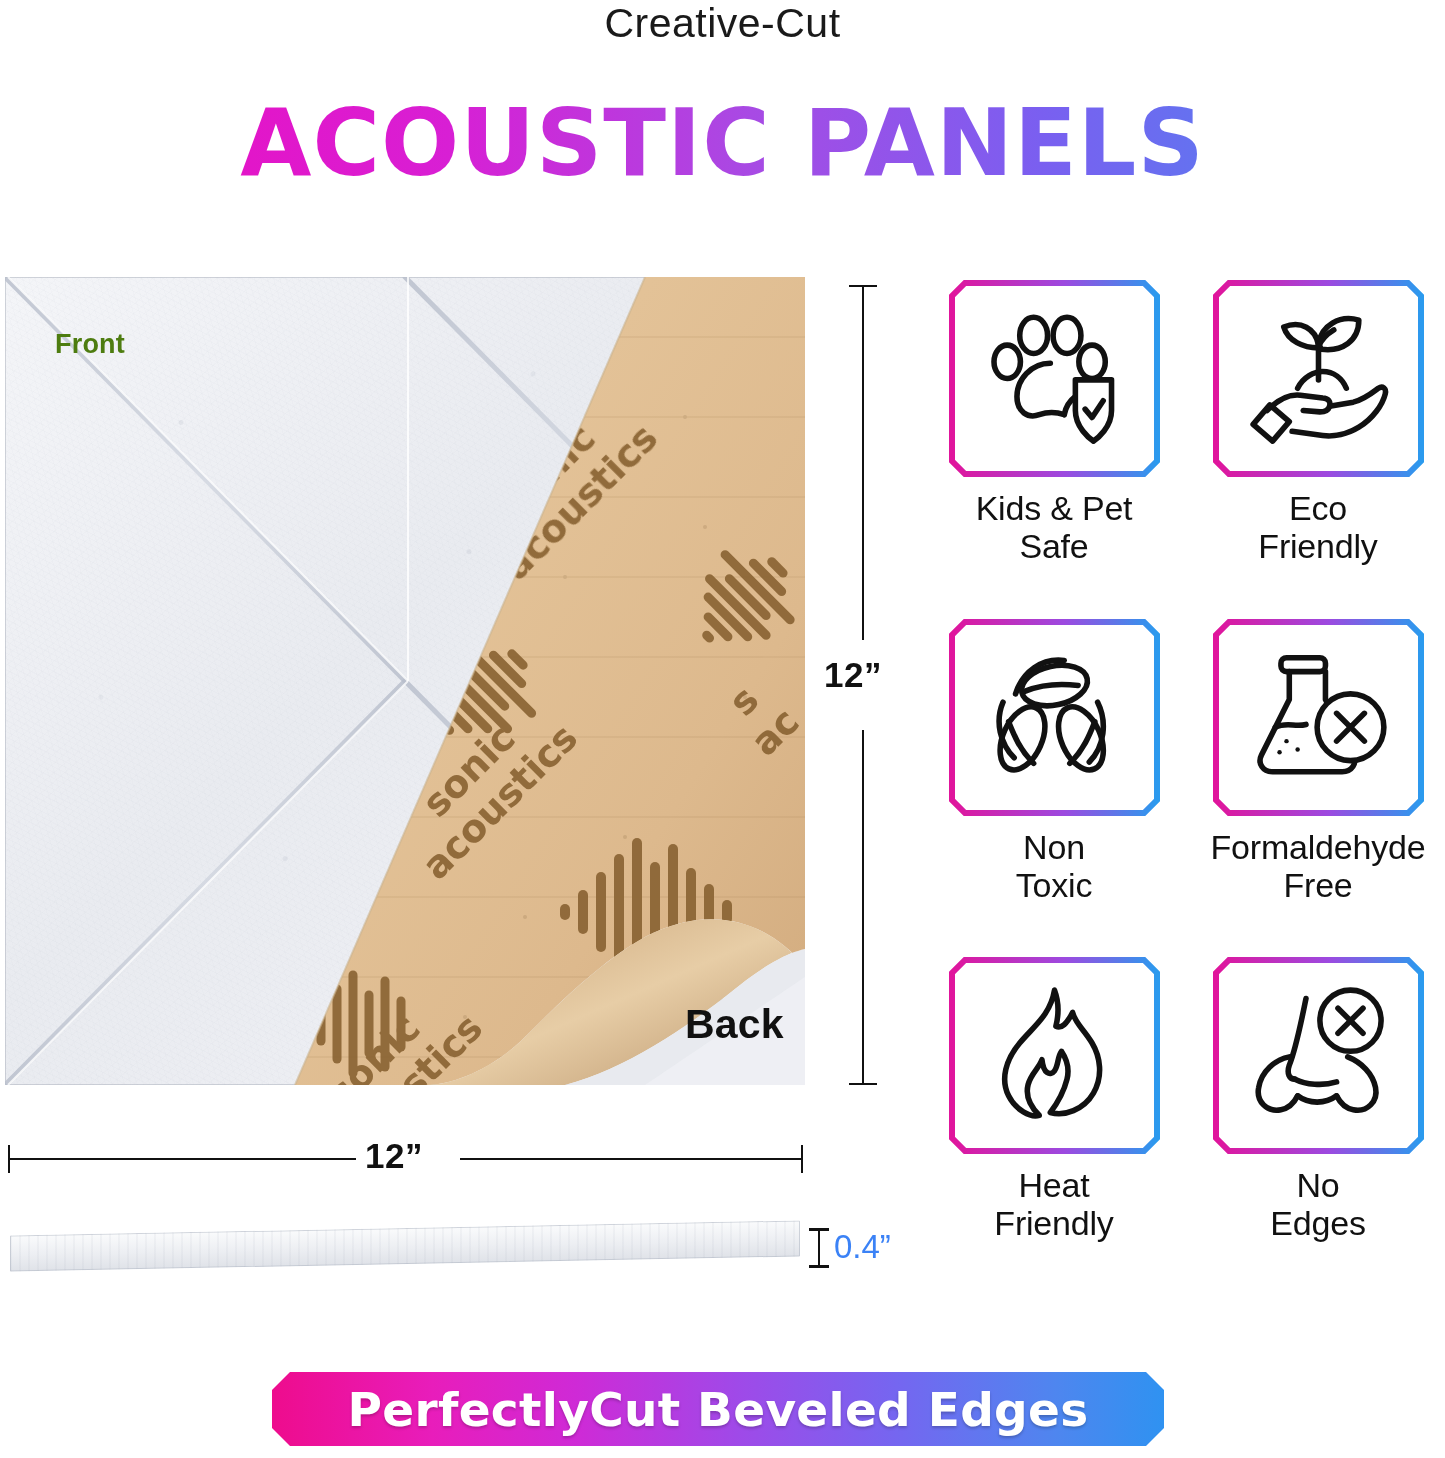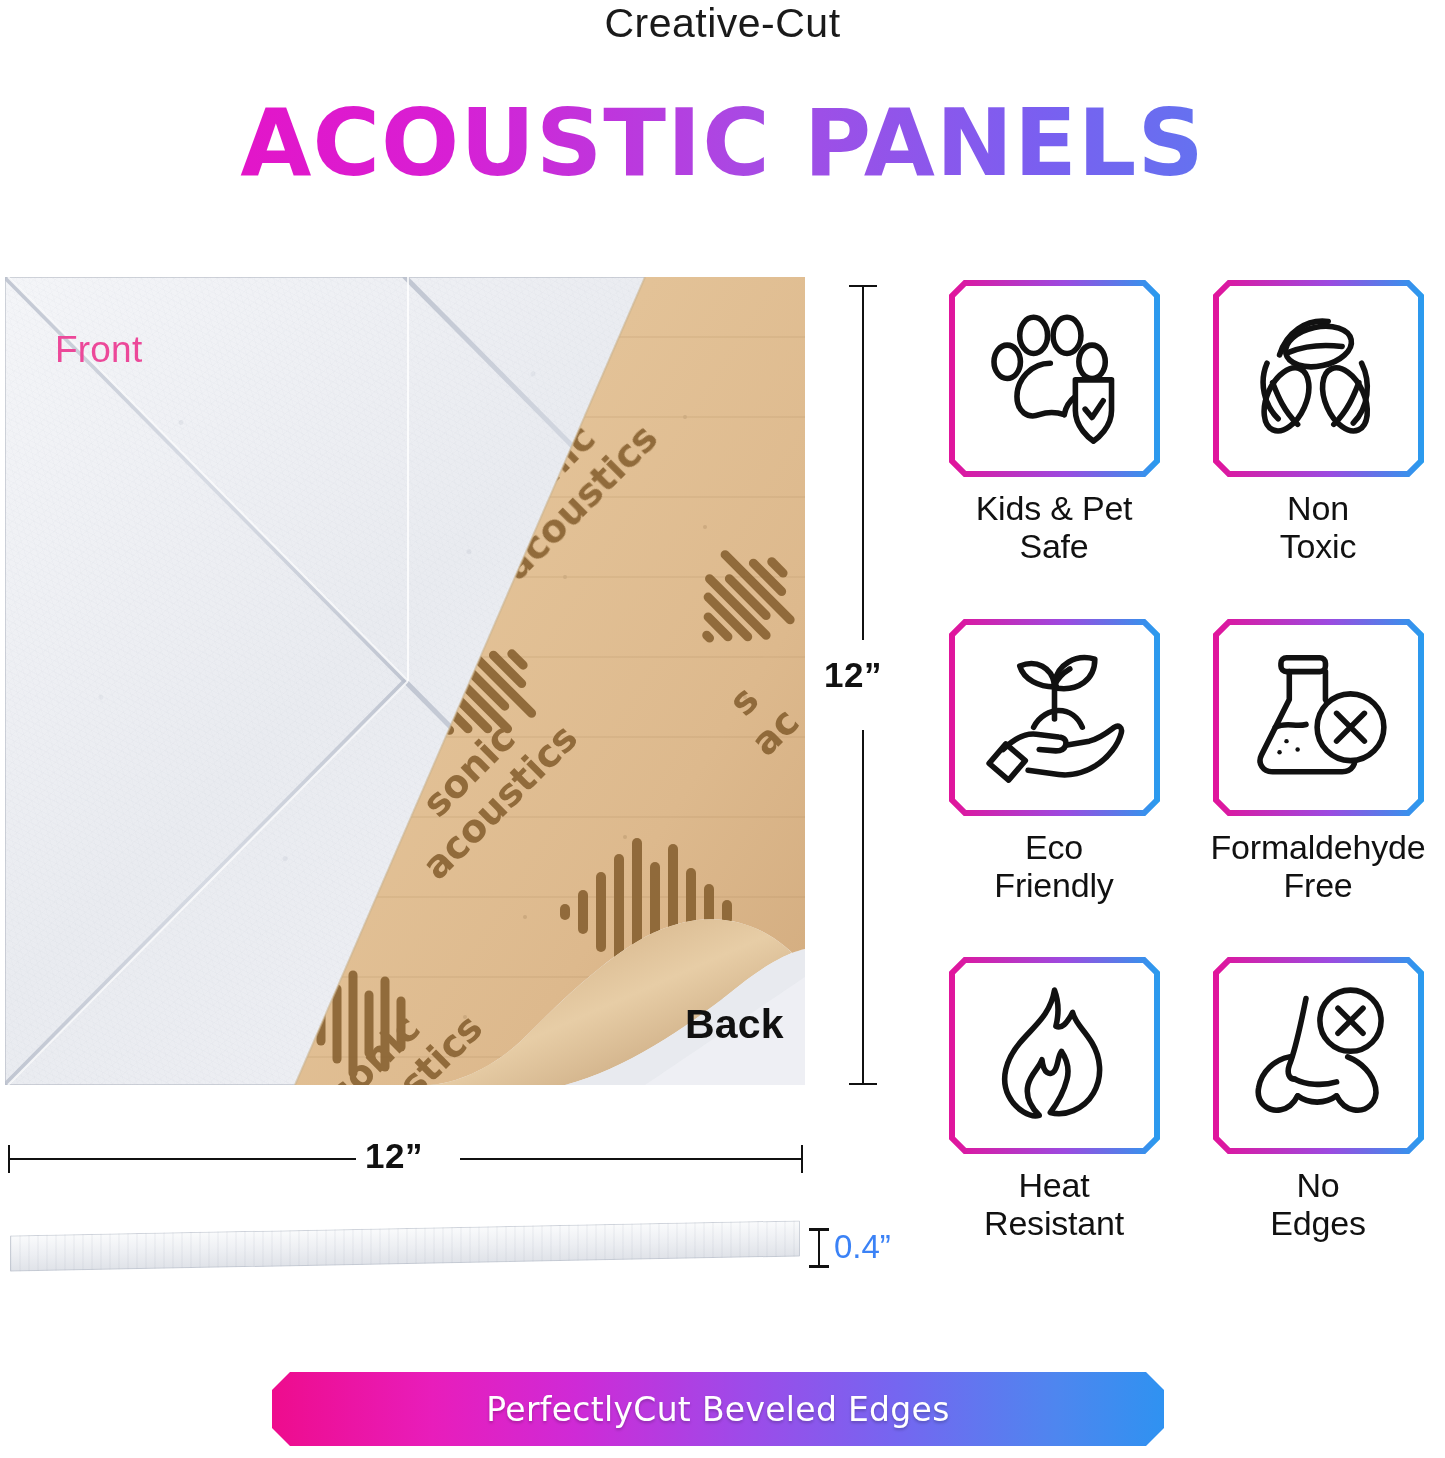--- a/index.html
+++ b/index.html
@@ -86,22 +86,22 @@
       repeating-linear-gradient(73deg, rgba(165,172,186,0.07) 0 1px, transparent 1px 6px);
   }
   .bevel-svg { position: absolute; inset: 0; }
 
   
   .kraft-wrap { position: absolute; inset: 0; }
 
   .lbl-front {
     position: absolute;
     left: 50px; top: 52px;
-    font-size: 37px; font-weight: 400;
-    color: #ec4899; letter-spacing: .2px;
+    font-size: 27px; font-weight: 700;
+    color: #4d7c0f; letter-spacing: .2px;
   }
   .lbl-back {
     position: absolute;
     left: 680px; top: 724px;
     font-size: 41px; font-weight: 700;
     color: #111; letter-spacing: .2px;
   }
 
   
   .dim-v {
@@ -207,22 +207,22 @@
         #a049e8 52%,
         #7566f0 70%,
         #4e86ef 88%,
         #2f92f1 100%);
     clip-path: polygon(18px 0, calc(100% - 18px) 0, 100% 18px, 100% calc(100% - 18px),
                        calc(100% - 18px) 100%, 18px 100%, 0 calc(100% - 18px), 0 18px);
     display: flex; align-items: center; justify-content: center;
   }
   .banner-text {
     color: #ffffff;
-    font-size: 33px;
-    font-weight: 400;
+    font-size: 47px;
+    font-weight: 700;
     letter-spacing: 0.3px;
     text-shadow: 0 2px 3px rgba(0,0,0,0.22);
     font-family: "DejaVu Sans", sans-serif;
   }
 </style>
 </head>
 <body>
 
 <div class="header">
   <div class="eyebrow">Creative-Cut</div>
@@ -443,20 +443,50 @@
       </div>
     </div>
     <div class="flabel">Kids &amp; Pet
 Safe</div>
   </div>
 
   <div class="feature">
     <div class="fbox">
       <svg class="frame" viewBox="0 0 211 197">
         <defs>
+            <linearGradient id="g2" x1="0" y1="0" x2="1" y2="0">
+          <stop offset="0" stop-color="#e0159c"></stop>
+              <stop offset=".55" stop-color="#9c4ae0"></stop>
+              <stop offset="1" stop-color="#2b9aee"></stop>
+        </linearGradient>
+          </defs>
+        <path d="M 16,3 L 195,3 L 208,16 L 208,181 L 195,194 L 16,194 L 3,181 L 3,16 Z" fill="none" stroke="url(#g2)" stroke-width="6"></path>
+      </svg>
+      <div class="glyph">
+        <svg viewBox="0 0 110 110" fill="none" stroke="#111" stroke-width="4" stroke-linecap="round" stroke-linejoin="round">
+          <path d="M55 56 L55 28"></path>
+          <path d="M55 33 C44 33 33 28 30 18 C42 13 53 19 55 31 Z"></path>
+          <path d="M55 30 C57 17 70 9 84 13 C84 28 72 36 57 34 Z"></path>
+          <path d="M66 20 C61 23 57 27 55 32"></path>
+          <path d="M40 62 C44 54 52 50 58 50 C66 50 72 55 75 62"></path>
+          <path d="M18 78 C26 70 34 66 42 67 L58 69 C62 69 64 72 63 75 C62 78 59 79 56 79 L44 78"></path>
+          <path d="M63 75 L80 72 C88 70 94 65 98 62 C101 60 104 62 103 66 C101 74 94 84 84 90
+                   C76 95 66 97 58 96 L36 93"></path>
+          <path d="M20 74 L8 88 L22 100 L34 86 Z"></path>
+        </svg>
+      </div>
+    </div>
+    <div class="flabel">Eco
+Friendly</div>
+  </div>
+
+  <div class="feature">
+    <div class="fbox">
+      <svg class="frame" viewBox="0 0 211 197">
+        <defs>
             <linearGradient id="g3" x1="0" y1="0" x2="1" y2="0">
           <stop offset="0" stop-color="#e0159c"></stop>
               <stop offset=".55" stop-color="#9c4ae0"></stop>
               <stop offset="1" stop-color="#2b9aee"></stop>
         </linearGradient>
           </defs>
         <path d="M 16,3 L 195,3 L 208,16 L 208,181 L 195,194 L 16,194 L 3,181 L 3,16 Z" fill="none" stroke="url(#g3)" stroke-width="6"></path>
       </svg>
       <div class="glyph">
         <svg viewBox="0 0 110 110" fill="none" stroke="#111" stroke-width="4" stroke-linecap="round" stroke-linejoin="round">
@@ -467,50 +497,20 @@
           <path d="M34 36 C44 32 56 30 72 32"></path>
           <ellipse cx="32" cy="70" rx="14" ry="24" transform="rotate(24 32 70)"></ellipse>
           <path d="M22 58 C26 68 30 78 40 88"></path>
           <ellipse cx="74" cy="70" rx="14" ry="24" transform="rotate(-24 74 70)"></ellipse>
           <path d="M84 58 C80 68 76 78 66 88"></path>
         </svg>
       </div>
     </div>
     <div class="flabel">Non
 Toxic</div>
-  </div>
-
-  <div class="feature">
-    <div class="fbox">
-      <svg class="frame" viewBox="0 0 211 197">
-        <defs>
-            <linearGradient id="g2" x1="0" y1="0" x2="1" y2="0">
-          <stop offset="0" stop-color="#e0159c"></stop>
-              <stop offset=".55" stop-color="#9c4ae0"></stop>
-              <stop offset="1" stop-color="#2b9aee"></stop>
-        </linearGradient>
-          </defs>
-        <path d="M 16,3 L 195,3 L 208,16 L 208,181 L 195,194 L 16,194 L 3,181 L 3,16 Z" fill="none" stroke="url(#g2)" stroke-width="6"></path>
-      </svg>
-      <div class="glyph">
-        <svg viewBox="0 0 110 110" fill="none" stroke="#111" stroke-width="4" stroke-linecap="round" stroke-linejoin="round">
-          <path d="M55 56 L55 28"></path>
-          <path d="M55 33 C44 33 33 28 30 18 C42 13 53 19 55 31 Z"></path>
-          <path d="M55 30 C57 17 70 9 84 13 C84 28 72 36 57 34 Z"></path>
-          <path d="M66 20 C61 23 57 27 55 32"></path>
-          <path d="M40 62 C44 54 52 50 58 50 C66 50 72 55 75 62"></path>
-          <path d="M18 78 C26 70 34 66 42 67 L58 69 C62 69 64 72 63 75 C62 78 59 79 56 79 L44 78"></path>
-          <path d="M63 75 L80 72 C88 70 94 65 98 62 C101 60 104 62 103 66 C101 74 94 84 84 90
-                   C76 95 66 97 58 96 L36 93"></path>
-          <path d="M20 74 L8 88 L22 100 L34 86 Z"></path>
-        </svg>
-      </div>
-    </div>
-    <div class="flabel">Eco
-Friendly</div>
   </div>
 
   <div class="feature">
     <div class="fbox">
       <svg class="frame" viewBox="0 0 211 197">
         <defs>
             <linearGradient id="g4" x1="0" y1="0" x2="1" y2="0">
           <stop offset="0" stop-color="#e0159c"></stop>
               <stop offset=".55" stop-color="#9c4ae0"></stop>
               <stop offset="1" stop-color="#2b9aee"></stop>
@@ -559,21 +559,21 @@
                    C62 80 58 88 52 96
                    C62 99 76 94 83 82
                    C90 70 88 56 82 46
                    C76 36 70 32 68 24
                    C64 32 60 36 56 34
                    C58 26 58 16 55 8 Z"></path>
         </svg>
       </div>
     </div>
     <div class="flabel">Heat
-Resistant</div>
+Friendly</div>
   </div>
 
   <div class="feature">
     <div class="fbox">
       <svg class="frame" viewBox="0 0 211 197">
         <defs>
             <linearGradient id="g6" x1="0" y1="0" x2="1" y2="0">
           <stop offset="0" stop-color="#e0159c"></stop>
               <stop offset=".55" stop-color="#9c4ae0"></stop>
               <stop offset="1" stop-color="#2b9aee"></stop>

